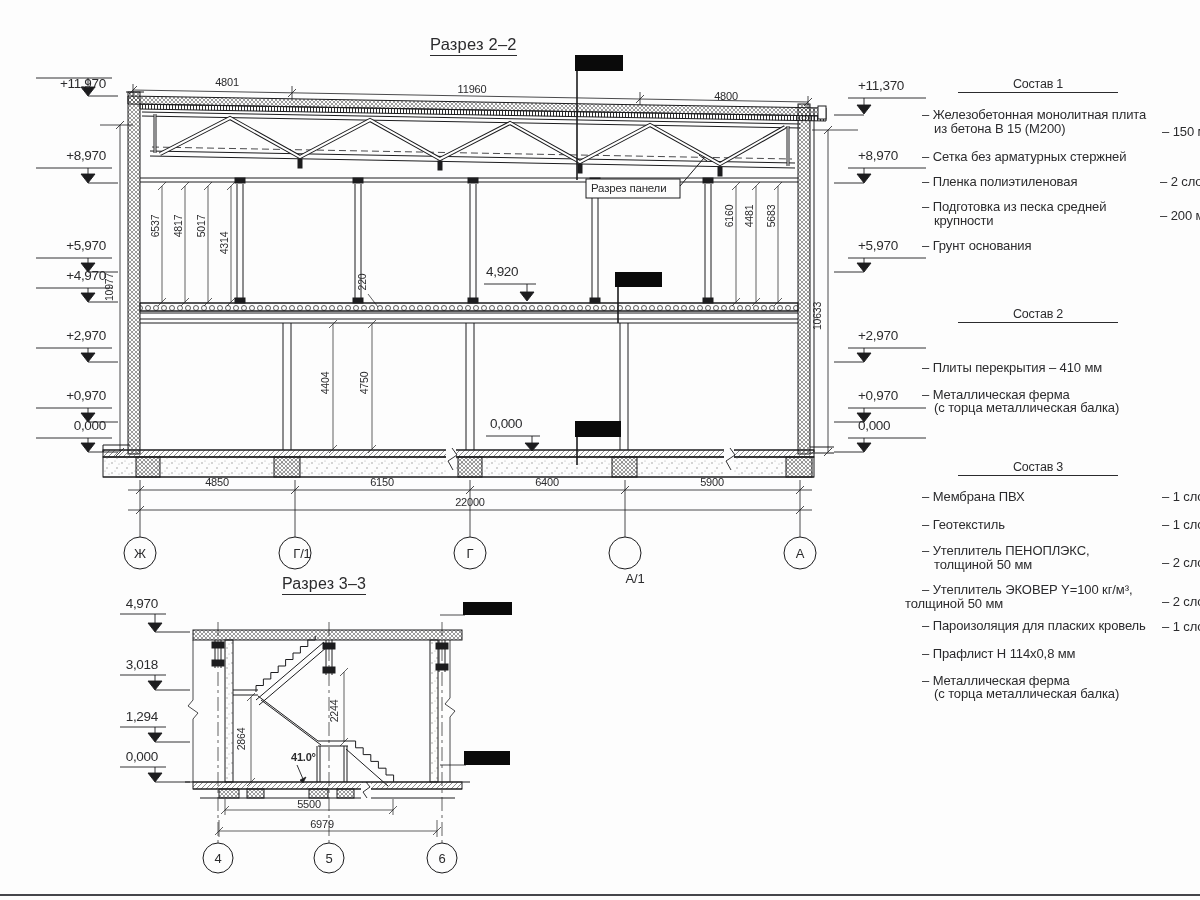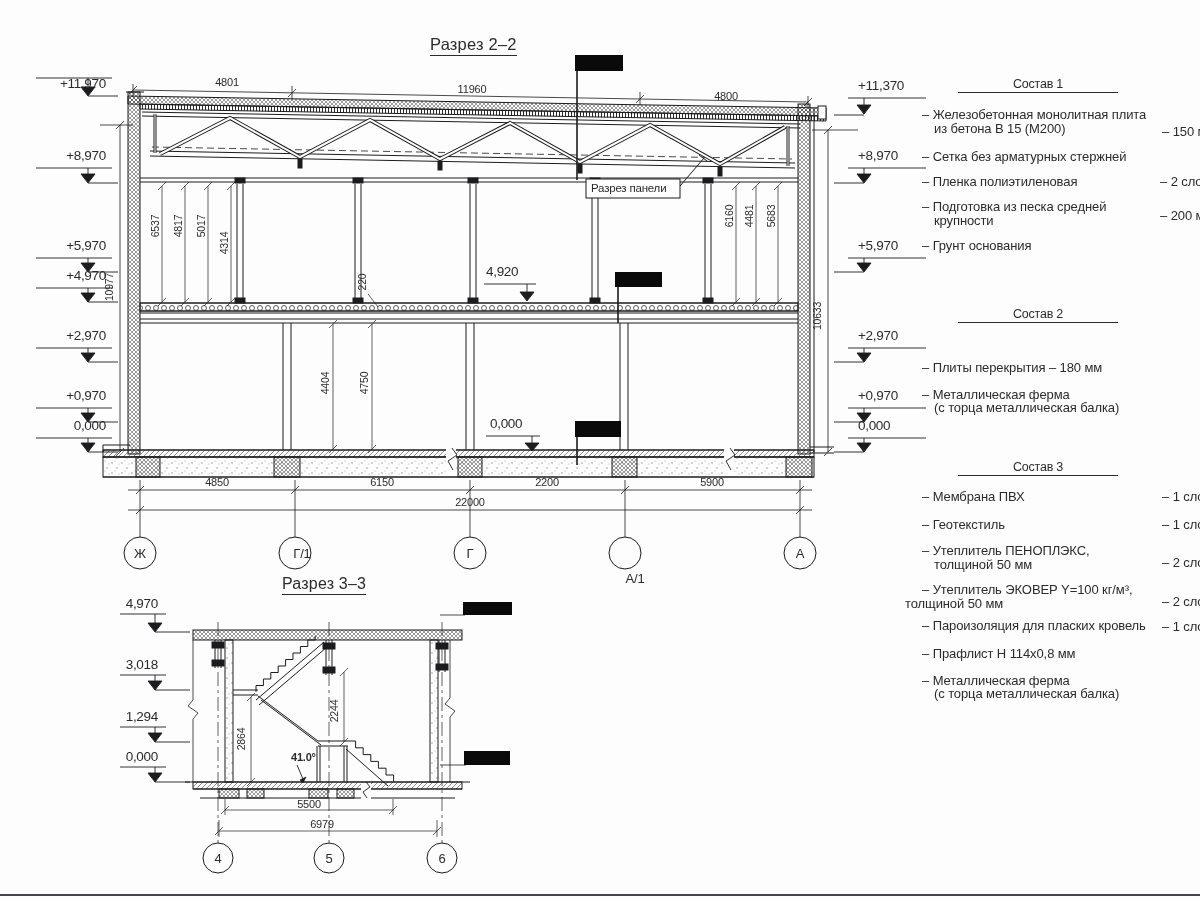--- a/index.html
+++ b/index.html
@@ -503,21 +503,21 @@
 <span class="rot" style="left:325px;top:383px;">4404</span>
 <span class="rot" style="left:364px;top:383px;">4750</span>
 
 <span class="lbl elev" style="left:486px;top:265px;">4,920</span>
 <span class="lbl elev" style="left:490px;top:417px;">0,000</span>
 
 <span class="lbl" style="left:591px;top:183px;font-size:11.5px;">Разрез панели</span>
 
 <span class="lbl dimc" style="left:187px;top:477px;width:60px;">4850</span>
 <span class="lbl dimc" style="left:352px;top:477px;width:60px;">6150</span>
-<span class="lbl dimc" style="left:517px;top:477px;width:60px;">2200</span>
+<span class="lbl dimc" style="left:517px;top:477px;width:60px;">6400</span>
 <span class="lbl dimc" style="left:682px;top:477px;width:60px;">5900</span>
 <span class="lbl dimc" style="left:435px;top:497px;width:70px;">22000</span>
 
 <span class="lbl axis-lbl" style="left:124px;top:547px;width:32px;">Ж</span>
 <span class="lbl axis-lbl" style="left:279px;top:547px;width:46px;">Г/1</span>
 <span class="lbl axis-lbl" style="left:454px;top:547px;width:32px;">Г</span>
 <span class="lbl axis-lbl" style="left:609px;top:572px;width:52px;">А/1</span>
 <span class="lbl axis-lbl" style="left:784px;top:547px;width:32px;">А</span>
 
 <span class="lbl title" style="left:282px;top:576px;font-size:16px;">Разрез 3–3</span>
@@ -540,21 +540,21 @@
 <span class="lbl li" style="left:1162px;top:125px;">– 150 мм</span>
 <span class="lbl li" style="left:922px;top:150px;">– Сетка без арматурных стержней</span>
 <span class="lbl li" style="left:922px;top:175px;">– Пленка полиэтиленовая</span>
 <span class="lbl li" style="left:1160px;top:175px;">–  2 слоя</span>
 <span class="lbl li" style="left:922px;top:200px;">– Подготовка из песка средней</span>
 <span class="lbl li" style="left:934px;top:214px;">крупности</span>
 <span class="lbl li" style="left:1160px;top:209px;">– 200 мм</span>
 <span class="lbl li" style="left:922px;top:239px;">– Грунт основания</span>
 
 <span class="lbl comp-h" style="left:958px;top:308px;width:160px;text-align:center;">Состав 2</span>
-<span class="lbl li" style="left:922px;top:361px;">– Плиты перекрытия – 180 мм</span>
+<span class="lbl li" style="left:922px;top:361px;">– Плиты перекрытия – 410 мм</span>
 <span class="lbl li" style="left:922px;top:388px;">– Металлическая ферма</span>
 <span class="lbl li" style="left:934px;top:401px;">(с торца металлическая балка)</span>
 
 <span class="lbl comp-h" style="left:958px;top:461px;width:160px;text-align:center;">Состав 3</span>
 <span class="lbl li" style="left:922px;top:490px;">– Мембрана ПВХ</span>
 <span class="lbl li" style="left:1162px;top:490px;">– 1 слой</span>
 <span class="lbl li" style="left:922px;top:518px;">– Геотекстиль</span>
 <span class="lbl li" style="left:1162px;top:518px;">– 1 слой</span>
 <span class="lbl li" style="left:922px;top:544px;">– Утеплитель ПЕНОПЛЭКС,</span>
 <span class="lbl li" style="left:934px;top:558px;">толщиной 50 мм</span>

